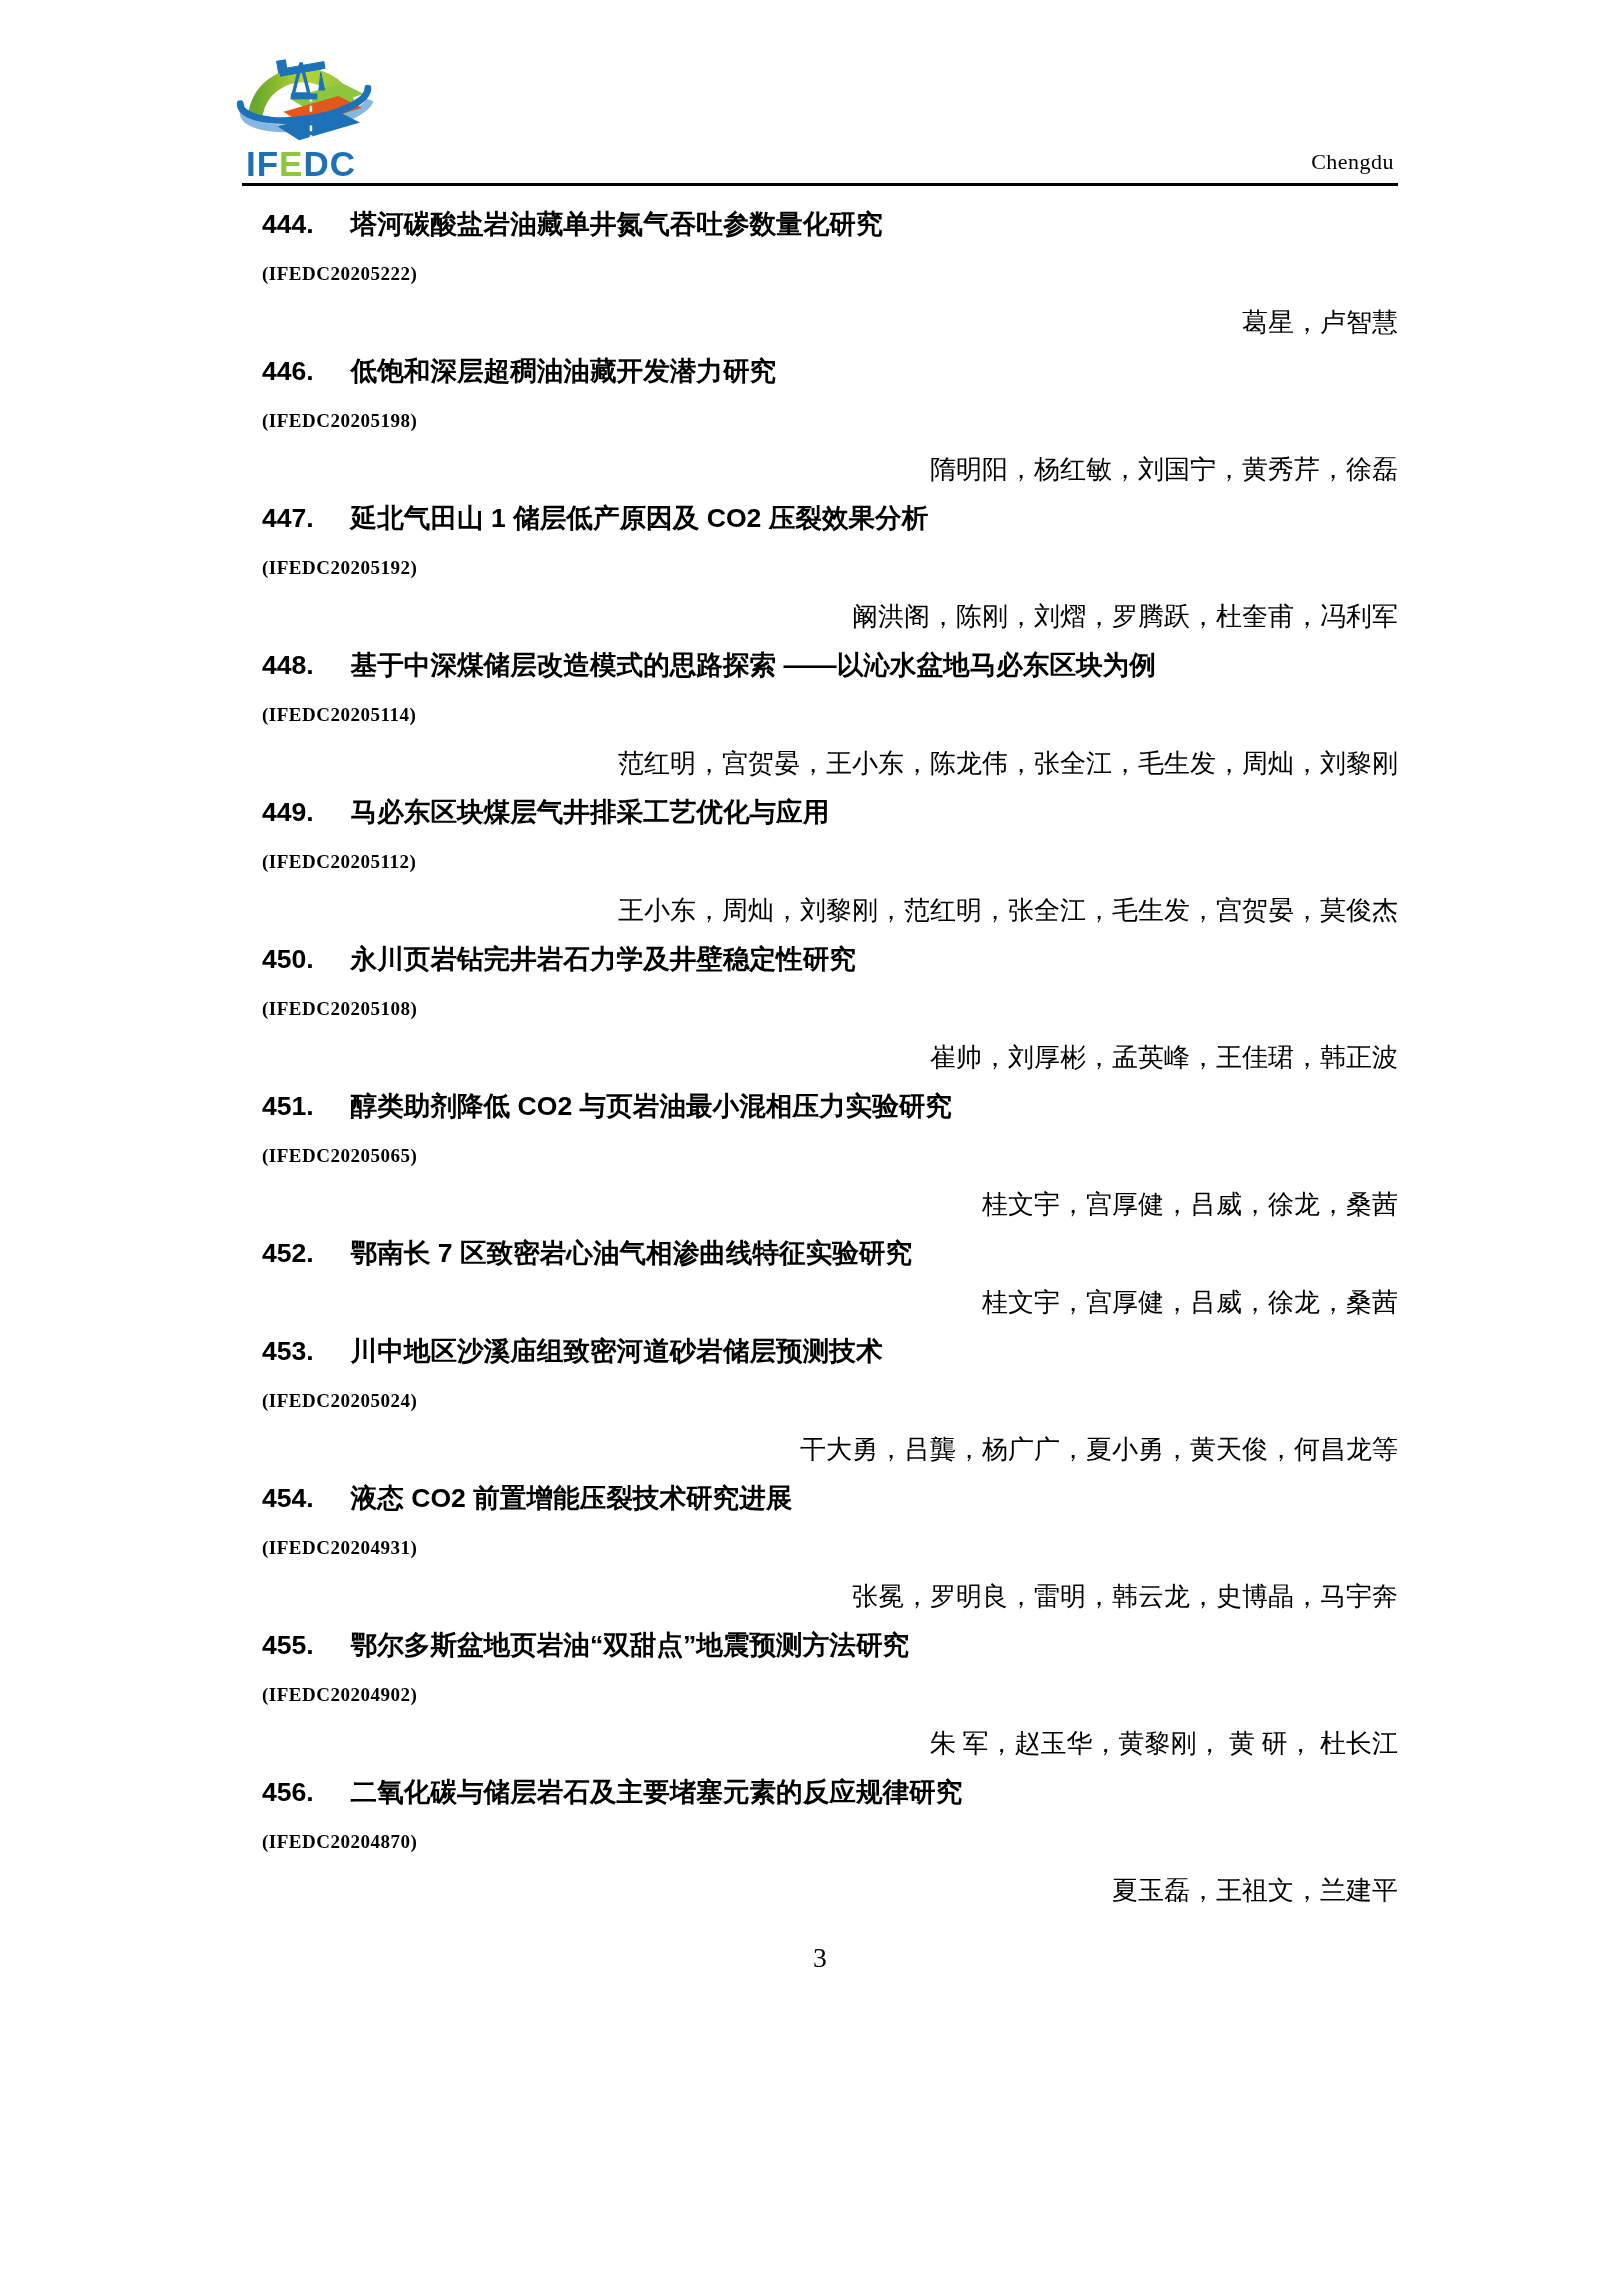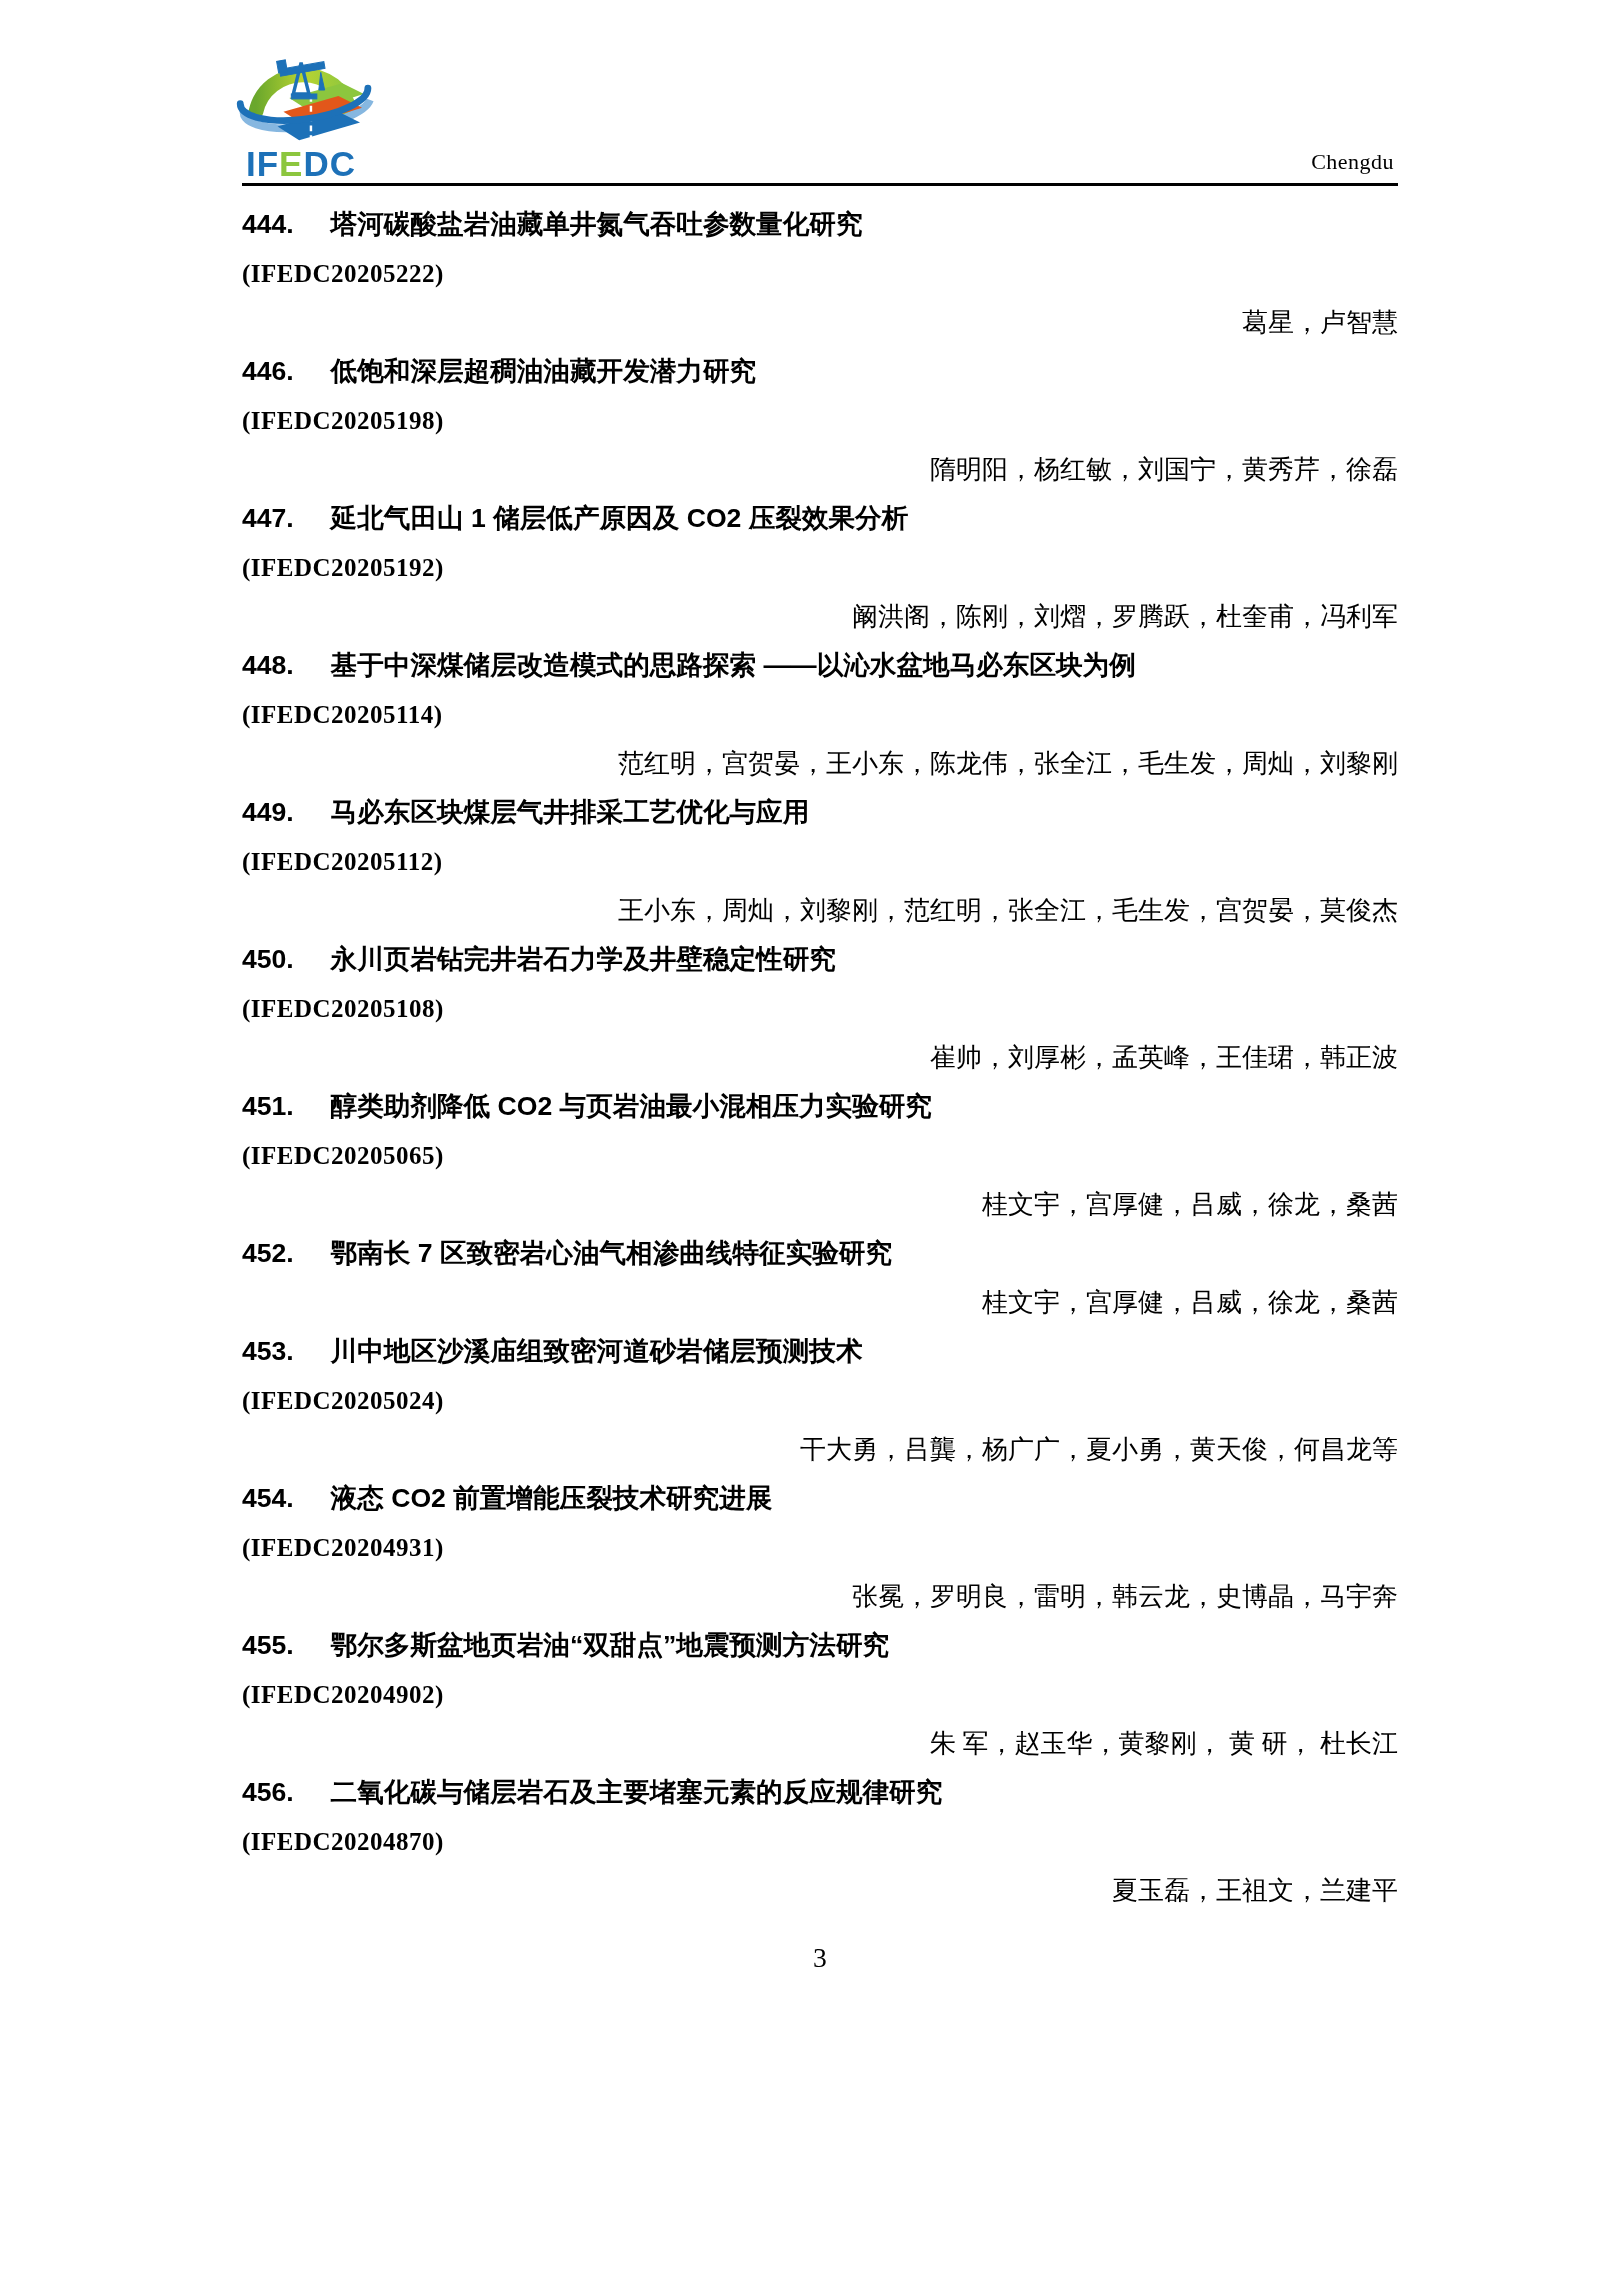--- a/index.html
+++ b/index.html
@@ -22,29 +22,29 @@
   }
   .lt-blue { color:#1d71b8; }
   .lt-green { color:#8cc63e; }
   .city {
     position:absolute; right:3.9px; bottom:7.9px;
     font-size:22px; letter-spacing:0.5px;
   }
 
   
   .list { margin-top:13.8px; }
-  .line { height:49px; line-height:49px; white-space:nowrap; }
+  .line { height:49px; line-height:49px; white-space:nowrap;margin-left:20px; }
   .title-line {
     font-family:"Liberation Sans", sans-serif;
     font-weight:bold; font-size:26.6px;
   }
   .num { display:inline-block; min-width:65px; margin-right:23.6px; }
   .id-line {
     font-family:"Liberation Serif", serif;
-    font-weight:bold; font-size:25px; letter-spacing:0.5px;
+    font-weight:bold; font-size:19px; letter-spacing:0.5px;
   }
   .authors-line { text-align:right; font-size:26px; }
 
   
   .page-num { text-align:center; font-size:27.6px; margin-top:27.6px; }
 </style>
 </head>
 <body>
 
 <div class="page">

